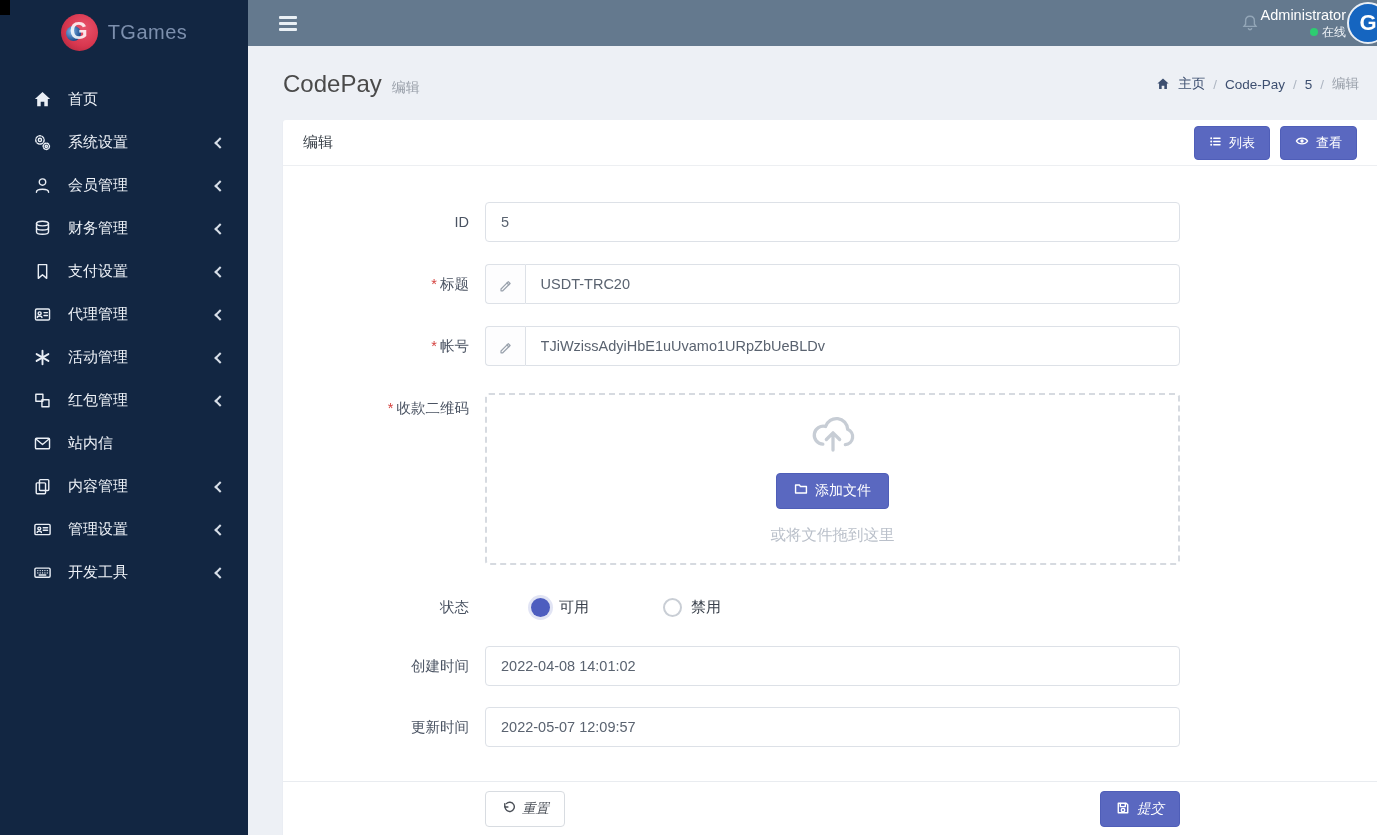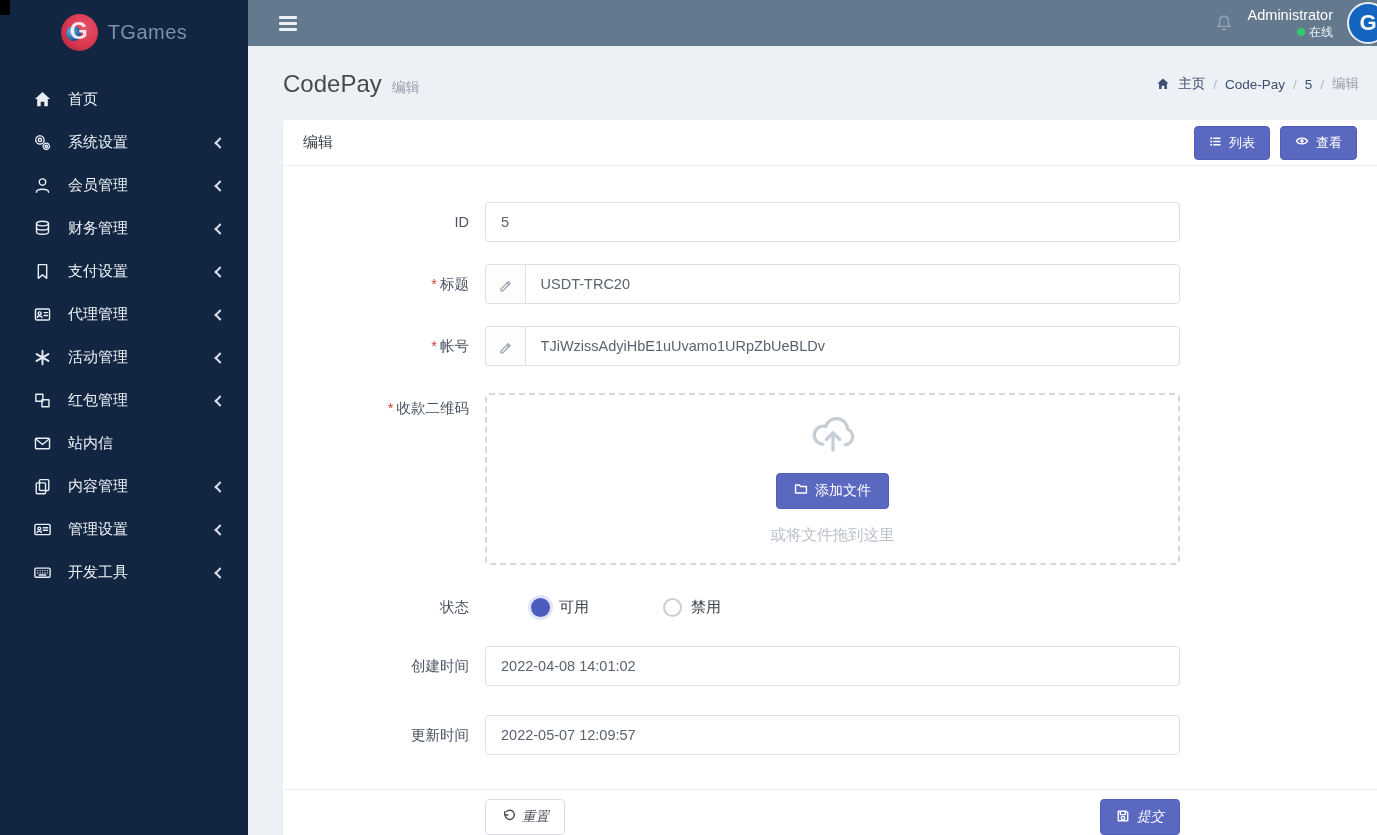--- a/index.html
+++ b/index.html
@@ -21,21 +21,21 @@
   .mi-icon { width:20px; height:20px; margin-right:16px; color:#E9EEF5; display:flex; align-items:center; justify-content:center; flex:0 0 20px; }
   .mi-icon svg { stroke:currentColor; fill:none; stroke-width:1.5; stroke-linecap:round; stroke-linejoin:round; }
   .mi-icon svg .fill { fill:currentColor; stroke:none; }
   .mi-label { flex:1; }
   .mi-chevron { width:8px; height:8px; border-left:2px solid #D8DFE9; border-bottom:2px solid #D8DFE9; transform:rotate(45deg); margin-left:auto; }
 
   
   .topbar { position:absolute; left:248px; top:0; width:1129px; height:46px; background:#64798E; display:flex; align-items:center; z-index:2; }
   .hamburger { margin-left:27px; display:flex; flex-direction:column; gap:3px; cursor:pointer; padding:6px 4px; }
   .hamburger i { display:block; width:18px; height:3px; background:#EAF0F5; border-radius:1px; }
-  .topbar-right { margin-left:auto; display:flex; align-items:center; gap:14px; height:100%; }
+  .topbar-right { margin-left:auto; display:flex; align-items:center; gap:1px; height:100%; }
   .bell { color:#93A6B7; display:flex; cursor:pointer; }
   .bell svg { stroke:currentColor; fill:none; stroke-width:1.4; stroke-linecap:round; }
   .user-block { display:flex; flex-direction:column; align-items:flex-end; line-height:1.25; cursor:pointer; }
   .user-name { color:#FFFFFF; font-size:14.5px; }
   .user-status { color:#F2F6FA; font-size:12px; display:flex; align-items:center; gap:4px; }
   .status-dot { width:8px; height:8px; border-radius:50%; background:#2ECC71; display:inline-block; }
   .avatar { width:42px; height:42px; border-radius:50%; background:#1565C0; border:2px solid #E8EEF5;
             color:#fff; font-weight:bold; font-size:22px; display:flex; align-items:center; justify-content:center;
             margin-right:-12px; cursor:pointer; }
 
@@ -84,21 +84,21 @@
   .upload-btn { margin-top:10px; padding:8px 17px; font-size:14px; }
   .drop-hint { margin-top:16px; font-size:15.5px; color:#BAC0CA; }
   .row-qr { margin-bottom:29px; }
   .row-account { margin-bottom:27px; }
 
   .radio-row { display:flex; align-items:center; gap:28px; height:26px; }
   .radio-opt { display:flex; align-items:center; gap:9px; font-size:15px; color:#39404B; cursor:pointer;padding-left:46px; }
   .radio { width:19px; height:19px; border-radius:50%; border:2px solid #C9CED5; background:#fff; flex:0 0 19px; }
   .radio.checked { border:none; background:#4D5DBF; box-shadow:0 0 0 3px rgba(90,104,192,.18); }
   .row-status { margin-bottom:26px; }
-  .row-created { margin-bottom:29px; }
+  .row-created { margin-bottom:21px; }
 
   .form-footer { border-top:1px solid #E9ECF0; margin-top:34px; padding:9px 0 10px; }
   .footer-inner { margin-left:202px; width:695px; display:flex; justify-content:space-between; }
   .btn-footer { font-size:13.5px; padding:8px 15px;font-style:italic; }
 </style>
 </head>
 <body>
 
 <div class="corner-artifact"></div>
 

